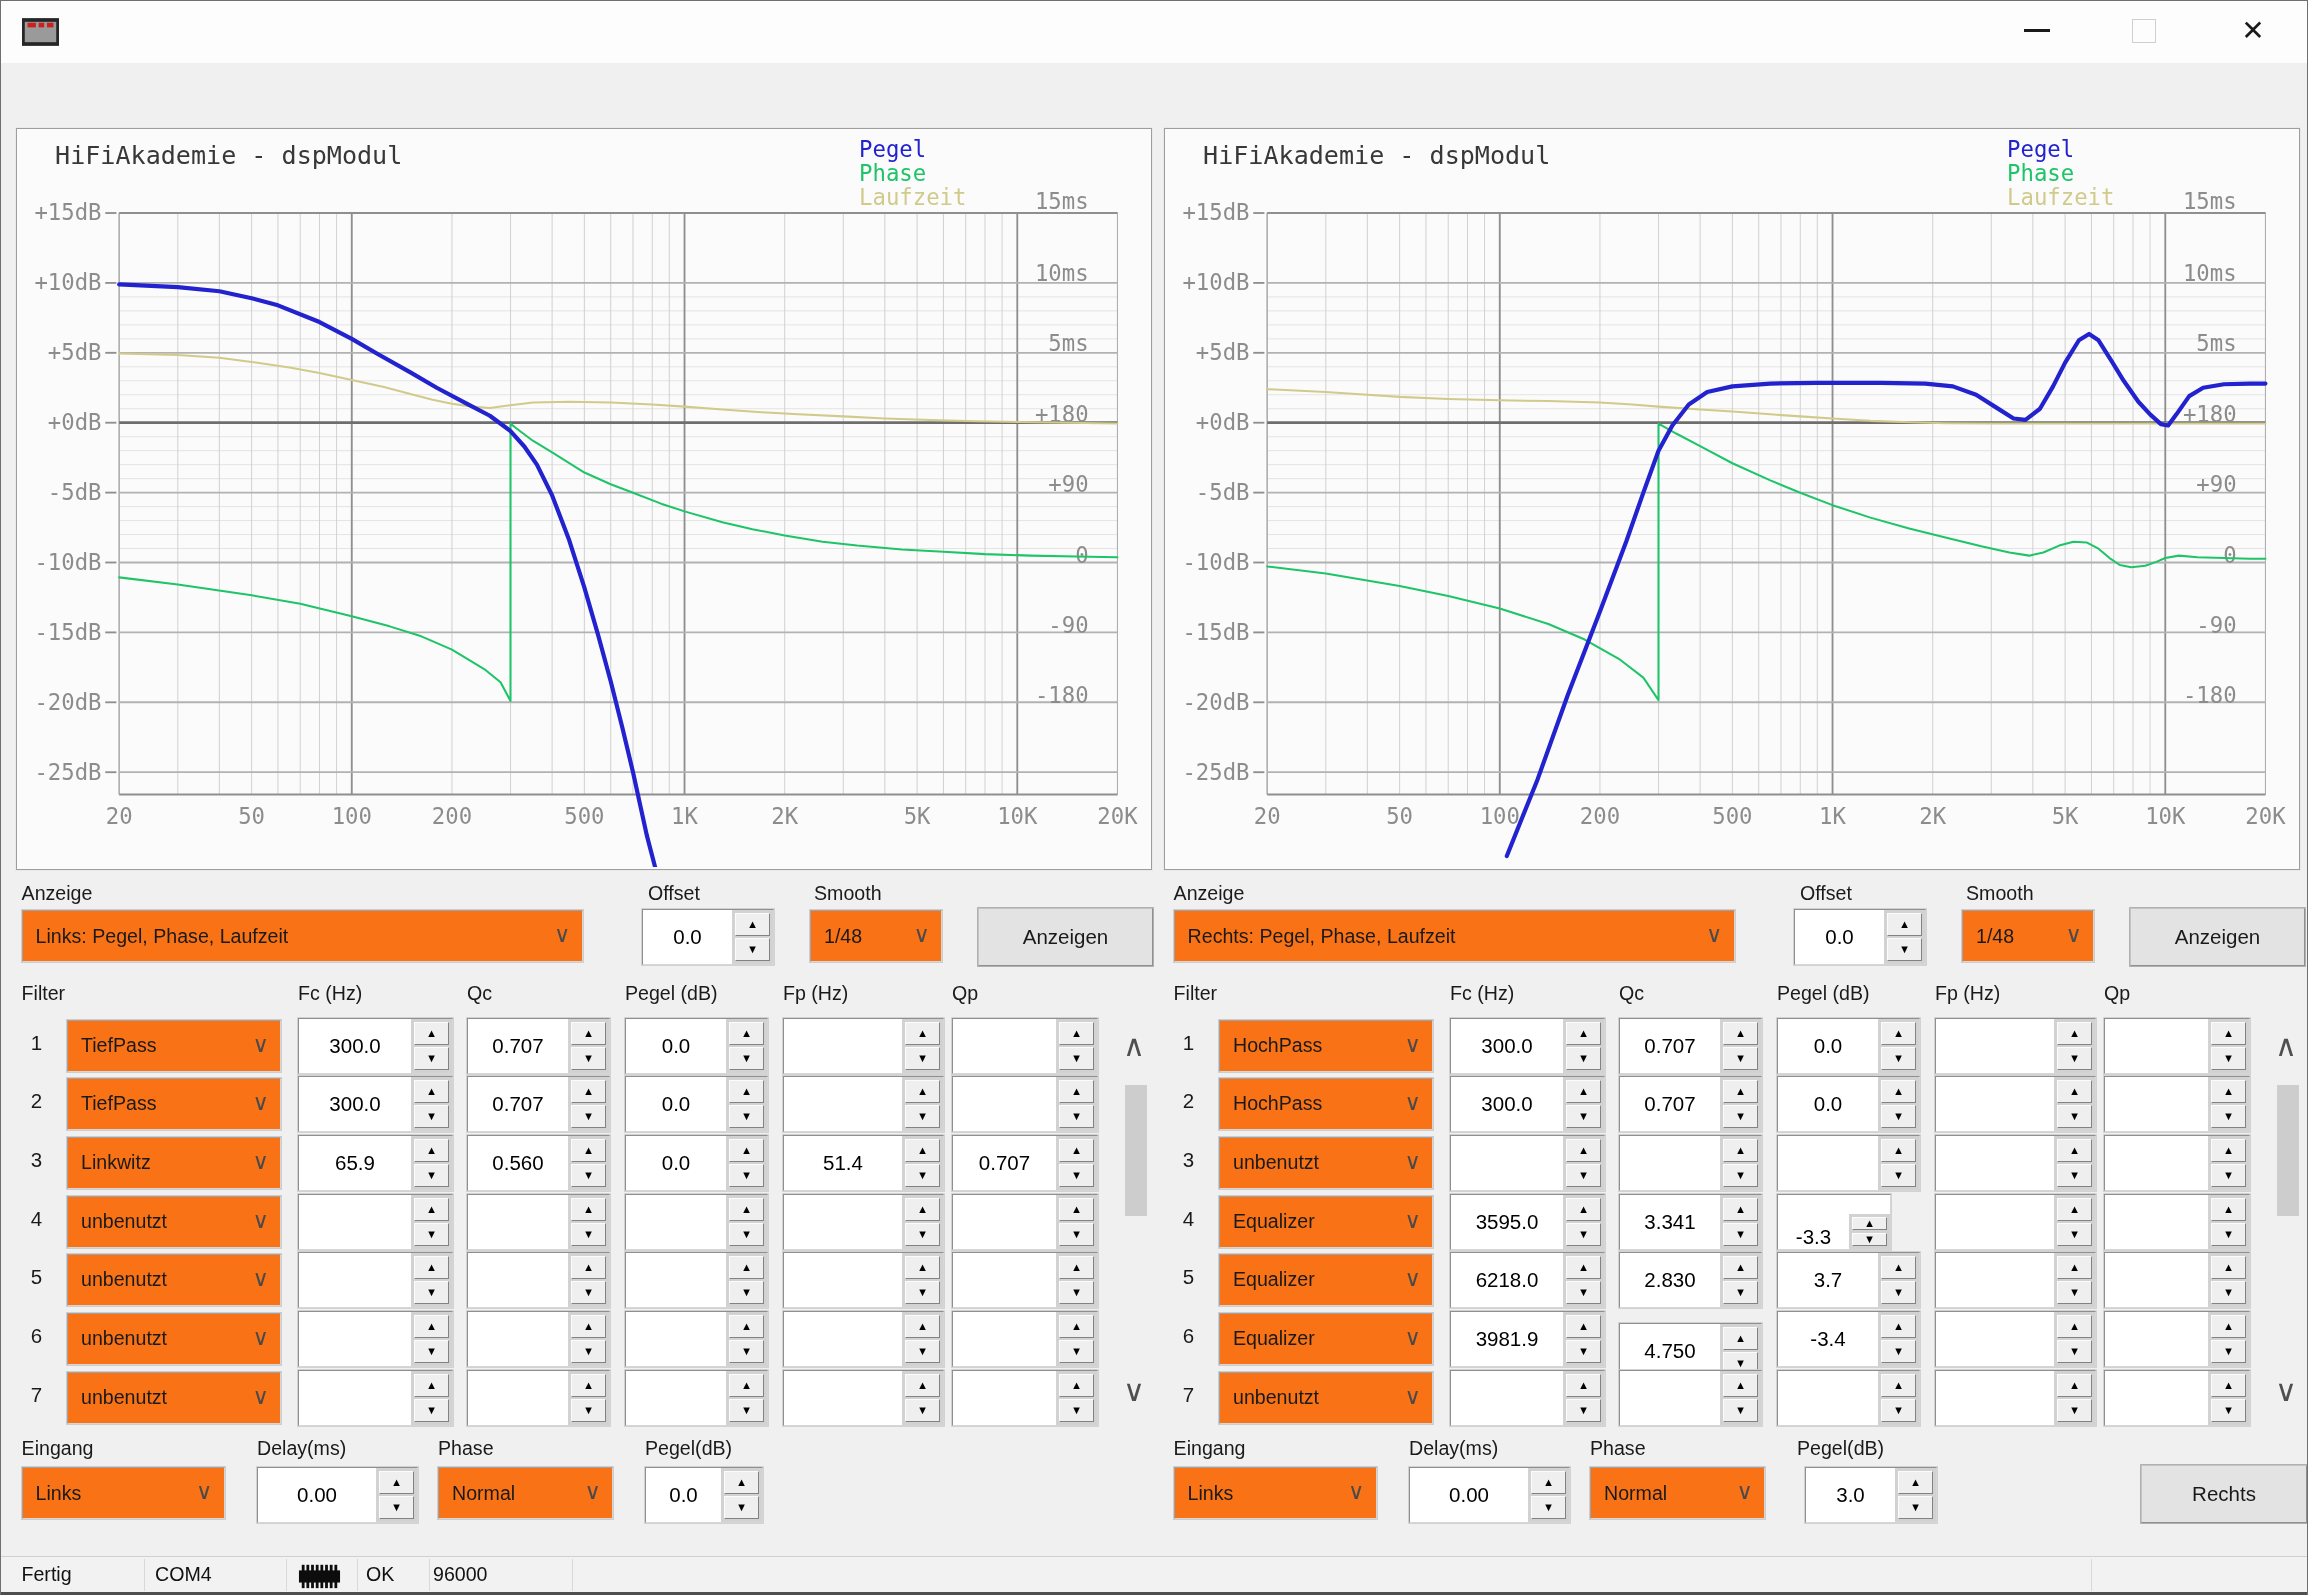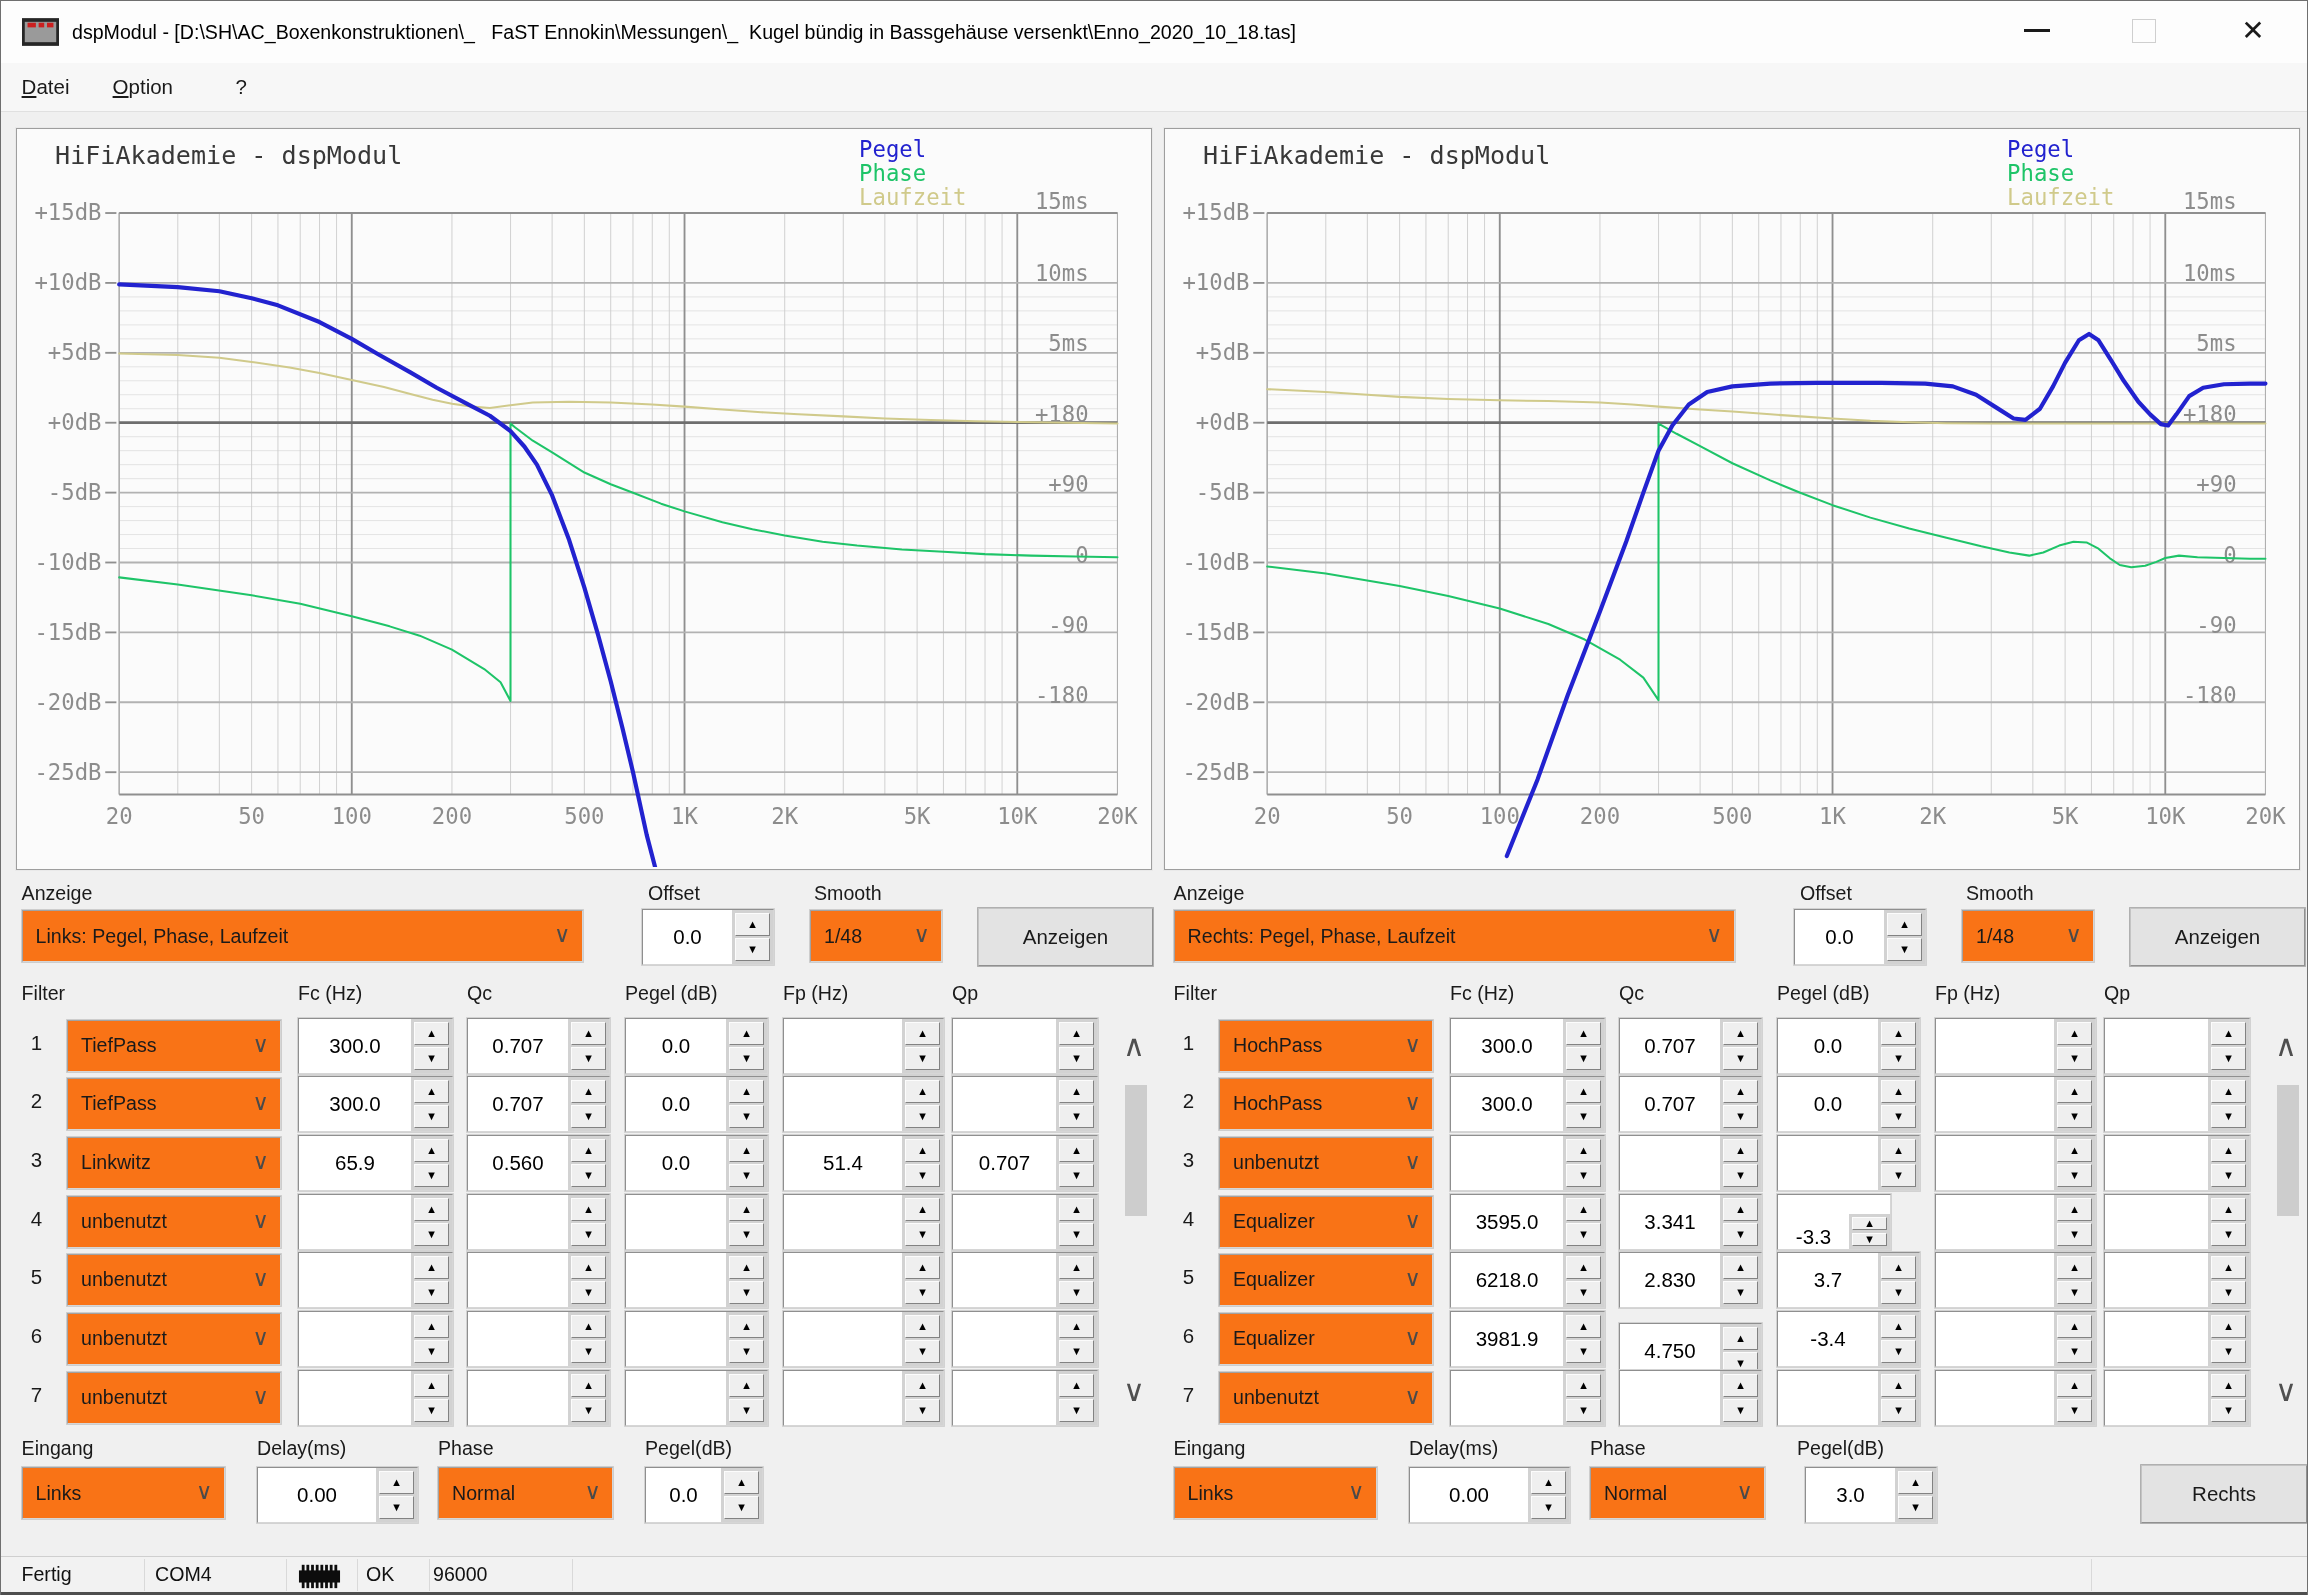--- a/index.html
+++ b/index.html
@@ -54,37 +54,31 @@
 
 <div class="app">
 
   <div class="titlebar">
     <svg class="app-icon" viewBox="0 0 40 34">
       <rect x="1" y="4" width="38" height="26" fill="#9a9a9a" stroke="#262626" stroke-width="4"></rect>
       <rect x="6" y="7" width="9" height="5" fill="#cc1f1f"></rect>
       <rect x="18" y="7" width="6" height="5" fill="#cc1f1f"></rect>
       <rect x="27" y="7" width="7" height="5" fill="#cc1f1f"></rect>
     </svg>
-    <div class="title-text">dspModul - [D:\SH\AC_Boxenkonstruktionen\_   FaST Ennokin\Messungen\_  Kugel bündig in Bassgehäuse versenkt\Enno_2020_10_18.tas]</div>
     <div class="win-btn" style="left:1993px">
         <div class="glyph-min"></div>
       </div>
     <div class="win-btn" style="left:2100px">
         <div class="glyph-max"></div>
       </div>
     <div class="win-btn" style="left:2209px">
         <div class="glyph-close">✕</div>
       </div>
   </div>
 
-  <div class="menubar">
-    <div class="menu-item" style="left:15px">Datei</div>
-    <div class="menu-item" style="left:106px">Option</div>
-    <div class="menu-item" style="left:229px">?</div>
-  </div>
 
   <div class="chartbox" style="left:15px">
     <svg id="chart0" width="1132" height="738" viewBox="0 0 1216 794">
         <line x1="109" x2="1183" y1="451.36" y2="451.36" stroke="#e2e2e2" stroke-width="1"></line>
         <line x1="109" x2="1183" y1="436.32" y2="436.32" stroke="#e2e2e2" stroke-width="1"></line>
         <line x1="109" x2="1183" y1="421.28" y2="421.28" stroke="#e2e2e2" stroke-width="1"></line>
         <line x1="109" x2="1183" y1="406.24" y2="406.24" stroke="#e2e2e2" stroke-width="1"></line>
         <line x1="109" x2="1183" y1="376.15999999999997" y2="376.15999999999997" stroke="#e2e2e2" stroke-width="1"></line>
         <line x1="109" x2="1183" y1="361.12" y2="361.12" stroke="#e2e2e2" stroke-width="1"></line>
         <line x1="109" x2="1183" y1="346.08" y2="346.08" stroke="#e2e2e2" stroke-width="1"></line>

